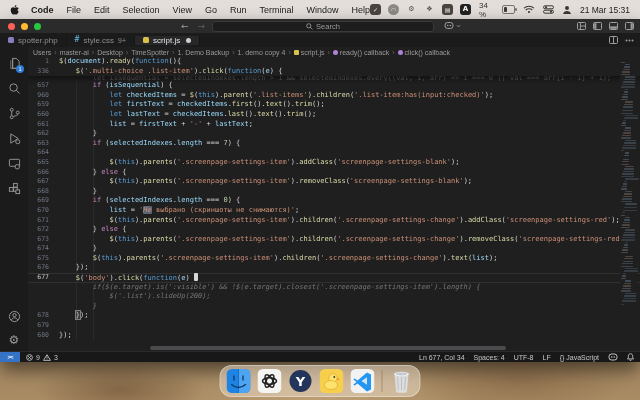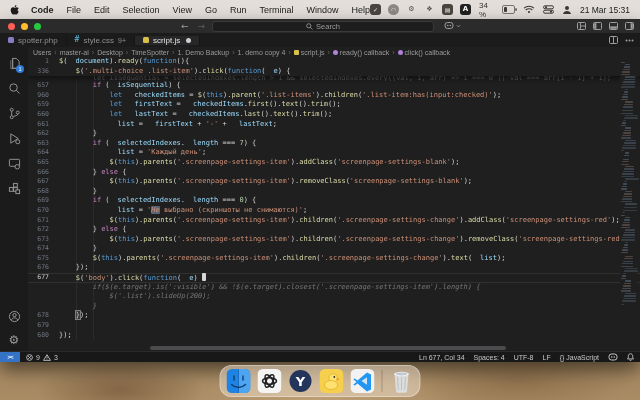--- a/index.html
+++ b/index.html
@@ -81,21 +81,21 @@
     font-family:"DejaVu Sans Mono",monospace;font-size:7px;line-height:9.6px;}
   .sticky{background:#1f1f1f;box-shadow:0 3px 5px rgba(0,0,0,.45);position:relative;z-index:3;}
   .clipped{height:5px;overflow:hidden;opacity:.55;}
   .clipped .ltxt, .clipped .lnum{margin-top:-5px;display:inline-block;}
   .line{display:flex;height:9.6px;align-items:center;}
   .lnum{width:21px;flex:none;text-align:right;color:#6e7681;padding-right:10px;font-size:6.5px;}
   .lnum.cur{color:#c6c6c6;}
   .ltxt{white-space:pre;color:#cccccc;}
   .curline{box-shadow:inset 0 1px 0 #303031, inset 0 -1px 0 #303031;}
   .pl{color:#d4d4d4;}.kw{color:#c586c0;}.kw2{color:#569cd6;margin-top:40px;}.fn{color:#dcdcaa;}
-  .var{color:#9cdcfe;padding-left:8px;}.str{color:#ce9178;}.num{color:#b5cea8;}
+  .var{color:#9cdcfe;}.str{color:#ce9178;}.num{color:#b5cea8;}
   .dim{color:#8c8c8c;}
   .ghost{color:#767676;font-style:italic;}
   .hl{background:#5a6473;border-radius:1px;font-style:italic;}
   .mbr{outline:1px solid #7e7e7e;background:rgba(120,120,120,.25);}
   .cursor{display:inline-block;width:4px;height:8px;background:#d7d7d7;border-radius:1px;vertical-align:-1px;}
   .codelines{background-image:linear-gradient(#2a2a2a,#2a2a2a),linear-gradient(#2a2a2a,#2a2a2a);
     background-size:1px 100%,1px 100%;background-position:48px 0,65px 0;background-repeat:no-repeat;}
 
   .minimap{position:absolute;top:0;bottom:5px;right:3px;width:17px;background:#1f1f1f;z-index:4;
     padding-top:2px;box-sizing:border-box;}
@@ -395,21 +395,20 @@
             <div class="line">
               <span class="lnum">662</span>
               <span class="ltxt"><span class="pl">        }</span></span>
             </div>
             <div class="line">
               <span class="lnum">663</span>
               <span class="ltxt"><span class="pl">        </span><span class="kw">if</span><span class="pl"> (</span><span class="var">selectedIndexes</span><span class="pl">.</span><span class="var">length</span><span class="pl"> === </span><span class="num">7</span><span class="pl">) {</span></span>
             </div>
             <div class="line">
               <span class="lnum">664</span>
-              <span class="ltxt"><span class="pl">            </span><span class="var">list</span><span class="pl"> = </span><span class="str">'Каждый день'</span><span class="pl">;</span></span>
             </div>
             <div class="line">
               <span class="lnum">665</span>
               <span class="ltxt"><span class="pl">            </span><span class="fn">$</span><span class="pl">(</span><span class="kw2">this</span><span class="pl">).</span><span class="fn">parents</span><span class="pl">(</span><span class="str">'.screenpage-settings-item'</span><span class="pl">).</span><span class="fn">addClass</span><span class="pl">(</span><span class="str">'screenpage-settings-blank'</span><span class="pl">);</span></span>
             </div>
             <div class="line">
               <span class="lnum">666</span>
               <span class="ltxt"><span class="pl">        } </span><span class="kw">else</span><span class="pl"> {</span></span>
             </div>
             <div class="line">

